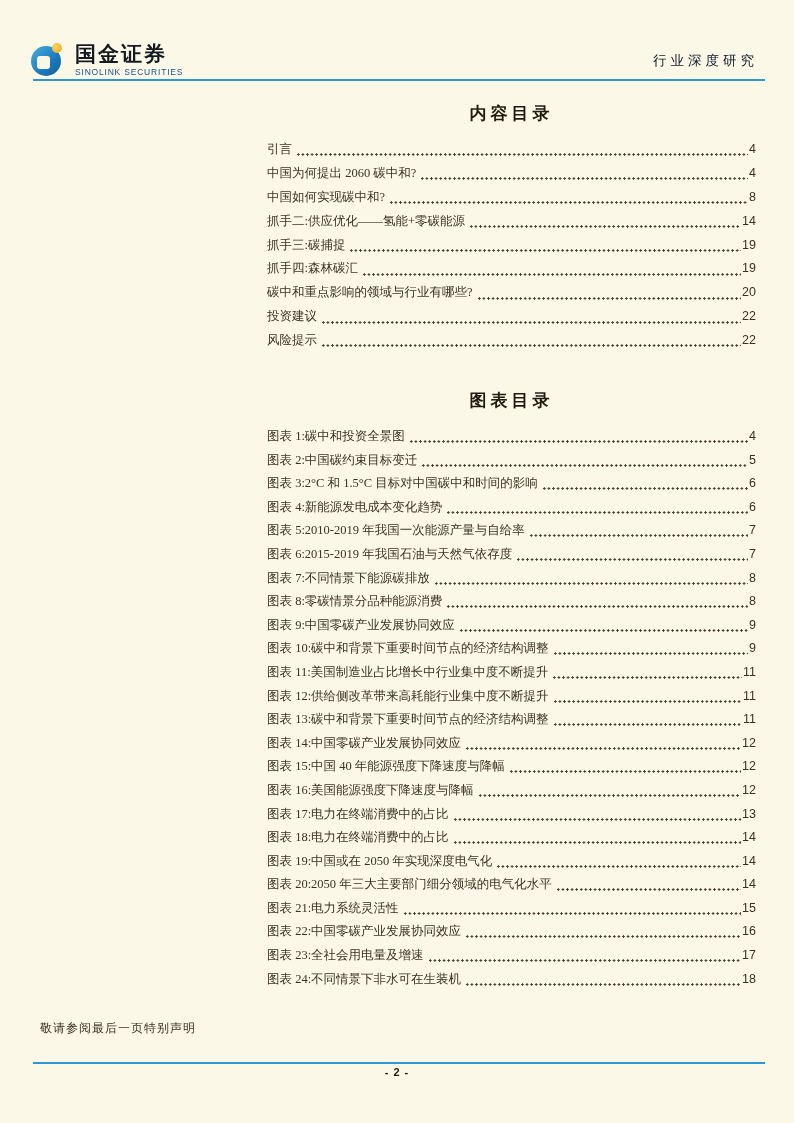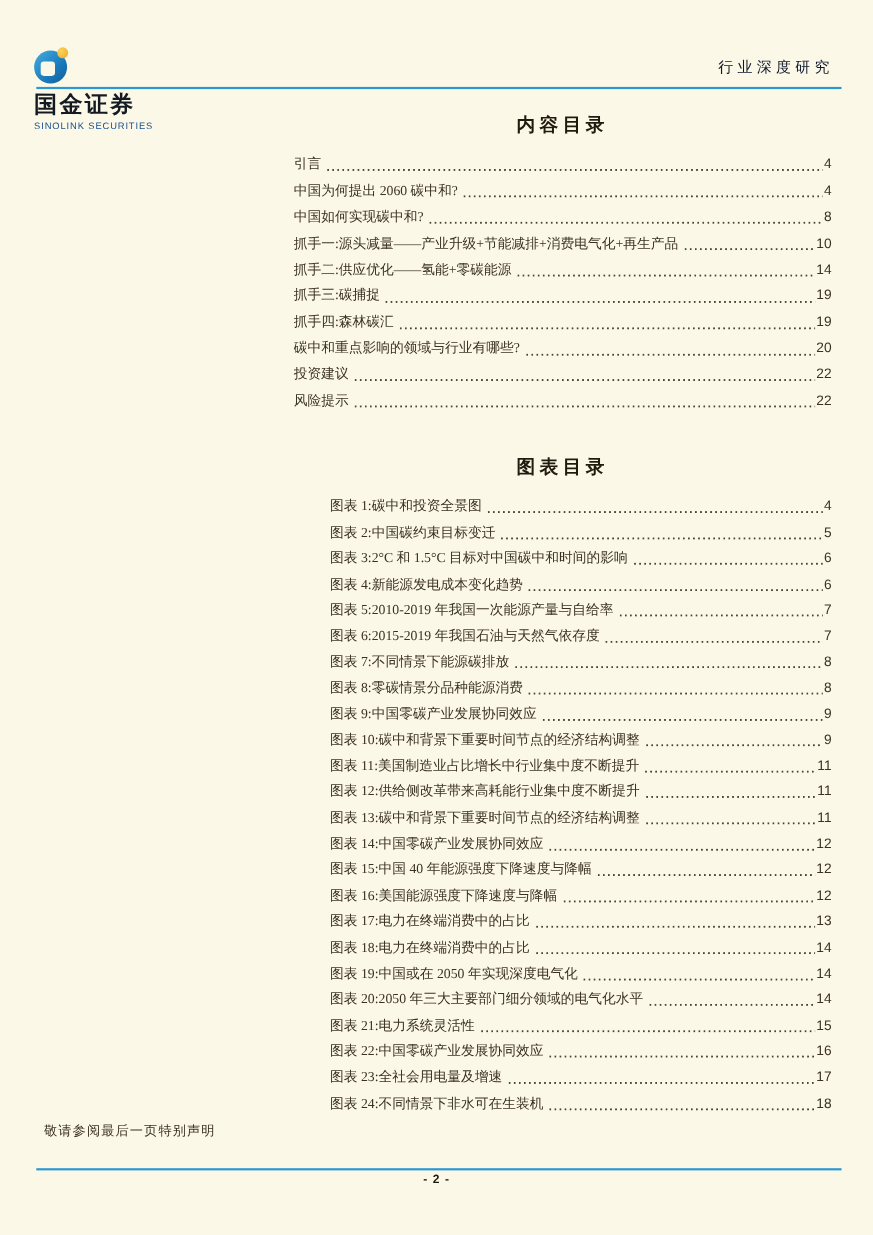--- a/index.html
+++ b/index.html
@@ -8,21 +8,21 @@
     position:relative;
     width:794px; height:1123px;
     margin:0 auto;
     background:#FCF8E7;
     font-family:"Liberation Serif","DejaVu Serif",serif;
     color:#3A3122;
     overflow:hidden;
   }
 
   
-  .brand { position:absolute; left:31px; top:43px; display:flex; align-items:flex-start; gap:8px;flex-direction:column; }
+  .brand { position:absolute; left:31px; top:43px; display:flex; align-items:flex-start; gap:8px; }
   .brand-mark { position:relative; width:36px; height:34px; }
   .brand-circle {
     position:absolute; left:0; top:3px; width:30px; height:30px; border-radius:50%;
     background:linear-gradient(135deg,#45AEE0 0%,#1B7ABB 60%,#0F5E97 100%);
   }
   .brand-notch {
     position:absolute; left:6px; top:13px; width:13px; height:13px;
     background:#FCF8E7; border-radius:3px;
   }
   .brand-dot {
@@ -44,21 +44,21 @@
   .toc-heading {
     font-size:17px; font-weight:bold; color:#211A0F;
     letter-spacing:4px; margin-bottom:13px;text-align:center;
   }
   .toc-section.figures { margin-top:36px; }
   .toc-row {
     display:flex; align-items:center;
     height:23.9px; font-size:12.5px; line-height:23.9px;
     white-space:nowrap;
   }
-  .toc-section.figures .toc-row { height:23.6px; line-height:23.6px;margin-left:33px; }
+  .toc-section.figures .toc-row { height:23.6px; line-height:23.6px; }
   .toc-title { flex:0 1 auto; overflow:hidden; }
   .leader {
     flex:1 1 8px; min-width:8px; height:14px; margin:0 1px 0 4px;
     background-image:radial-gradient(circle,#4A4133 1px,rgba(0,0,0,0) 1.15px);
     background-size:4.6px 4.6px; background-repeat:repeat-x;
     background-position:left bottom 1px;
     align-self:flex-end; margin-bottom:4px;
   }
   .toc-page { flex:0 0 auto; font-family:"Liberation Sans","DejaVu Sans",sans-serif; font-size:12.5px; }
 
@@ -107,25 +107,20 @@
             <span class="leader"></span>
             <span class="toc-page">4</span>
           </div>
 
           <div class="toc-row">
             <span class="toc-title">中国如何实现碳中和?</span>
             <span class="leader"></span>
             <span class="toc-page">8</span>
           </div>
 
-          <div class="toc-row">
-            <span class="toc-title">抓手一:源头减量——产业升级+节能减排+消费电气化+再生产品</span>
-            <span class="leader"></span>
-            <span class="toc-page">10</span>
-          </div>
 
           <div class="toc-row">
             <span class="toc-title">抓手二:供应优化——氢能+零碳能源</span>
             <span class="leader"></span>
             <span class="toc-page">14</span>
           </div>
 
           <div class="toc-row">
             <span class="toc-title">抓手三:碳捕捉</span>
             <span class="leader"></span>

